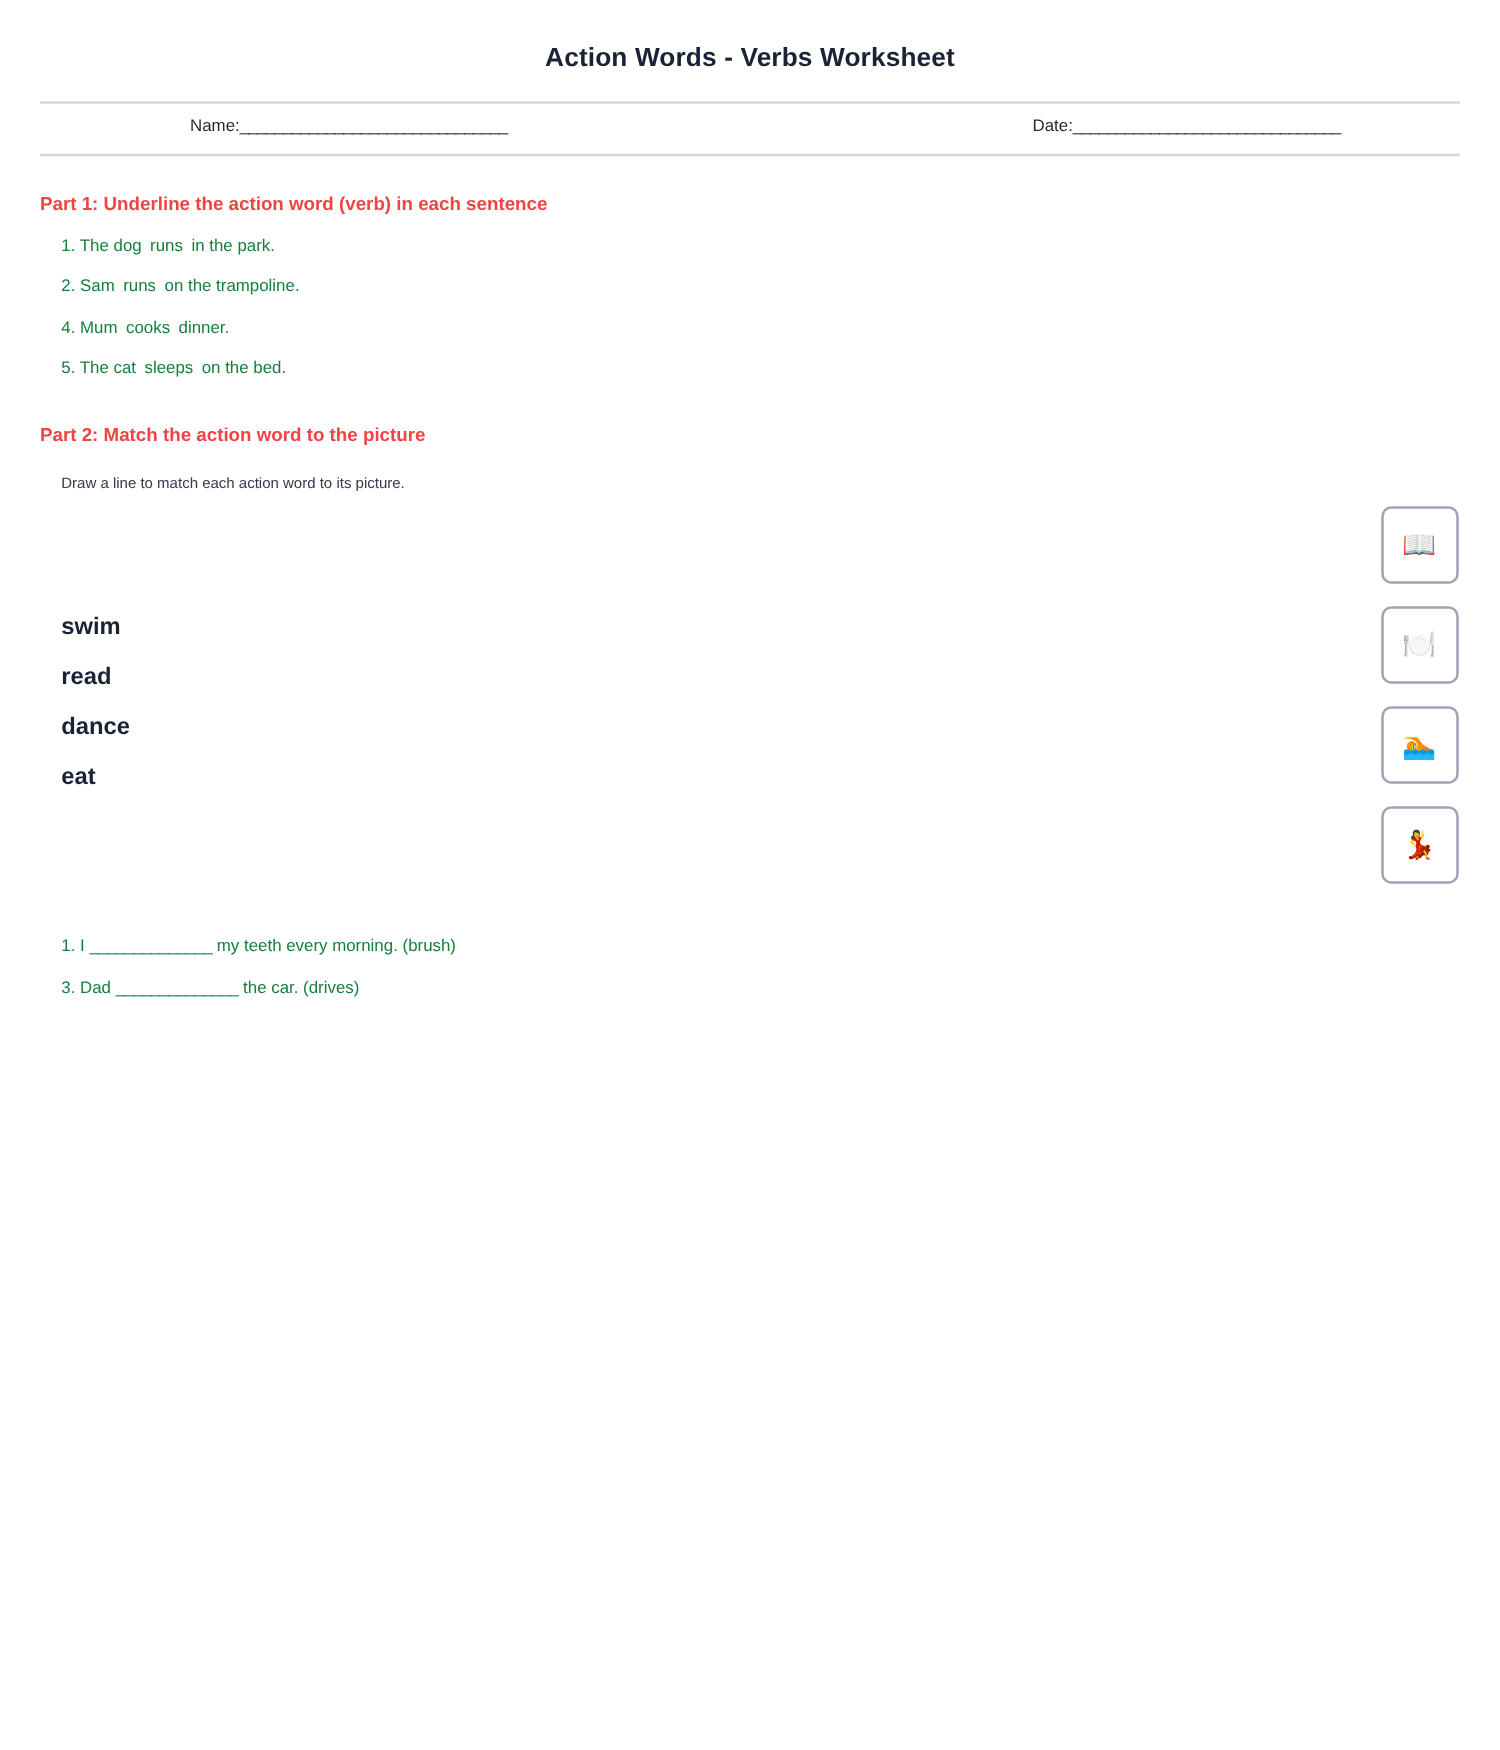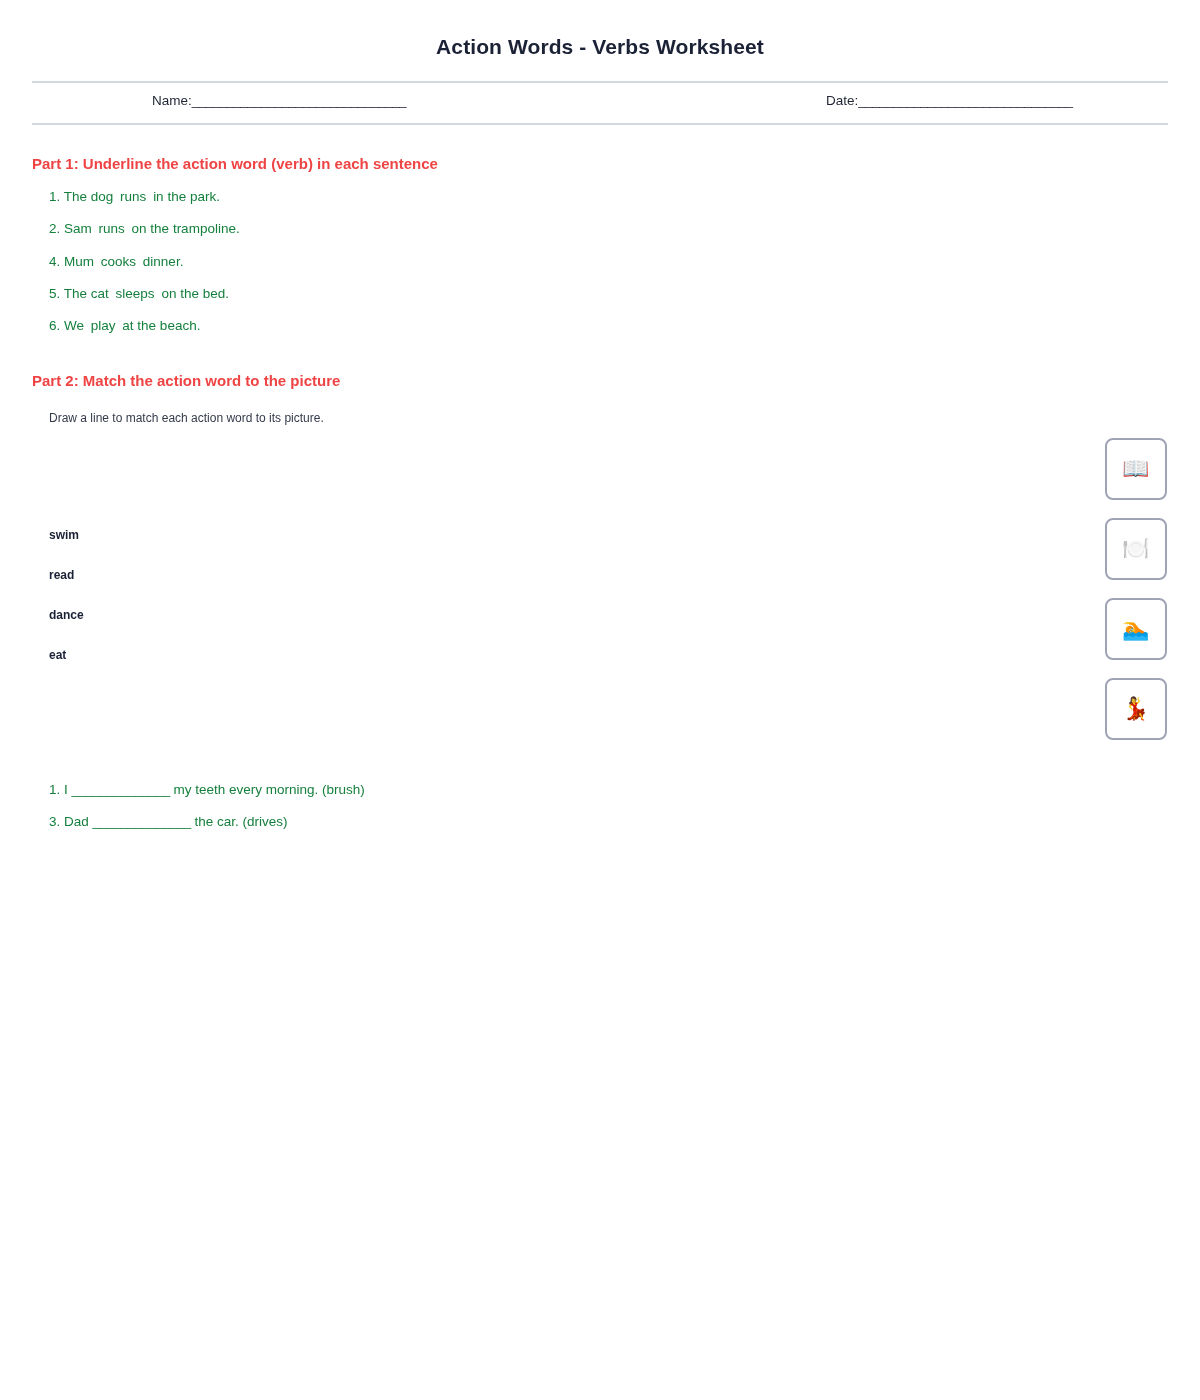--- a/index.html
+++ b/index.html
@@ -115,21 +115,21 @@
     position: relative;
     height: 312px;
     margin-top: 0;
   }
   .word-column {
     position: absolute;
     left: 17px;
     top: 102px;
   }
   .match-word {
-    font-size: 12px;
+    font-size: 19px;
     font-weight: bold;
     color: #1b2236;
     height: 40px;
     line-height: 14px;
     white-space: nowrap;
   }
   .picture-column {
     position: absolute;
     right: 1px;
     top: 12px;
@@ -198,26 +198,20 @@
         <span>Mum</span>
         <span class="verb-word">cooks</span>
         <span>dinner.</span>
       </li>
       <li class="sentence-item">
         <span>5.</span>
         <span>The cat</span>
         <span class="verb-word">sleeps</span>
         <span>on the bed.</span>
       </li>
-      <li class="sentence-item">
-        <span>6.</span>
-        <span>We</span>
-        <span class="verb-word">play</span>
-        <span>at the beach.</span>
-      </li>
     </ul>
   </div>
 
   <div class="section" id="part2">
     <h2 class="section-heading">Part 2: Match the action word to the picture</h2>
     <p class="section-instruction">Draw a line to match each action word to its picture.</p>
 
     <div class="match-area">
       <div class="word-column">
         <div class="match-word">swim</div>

